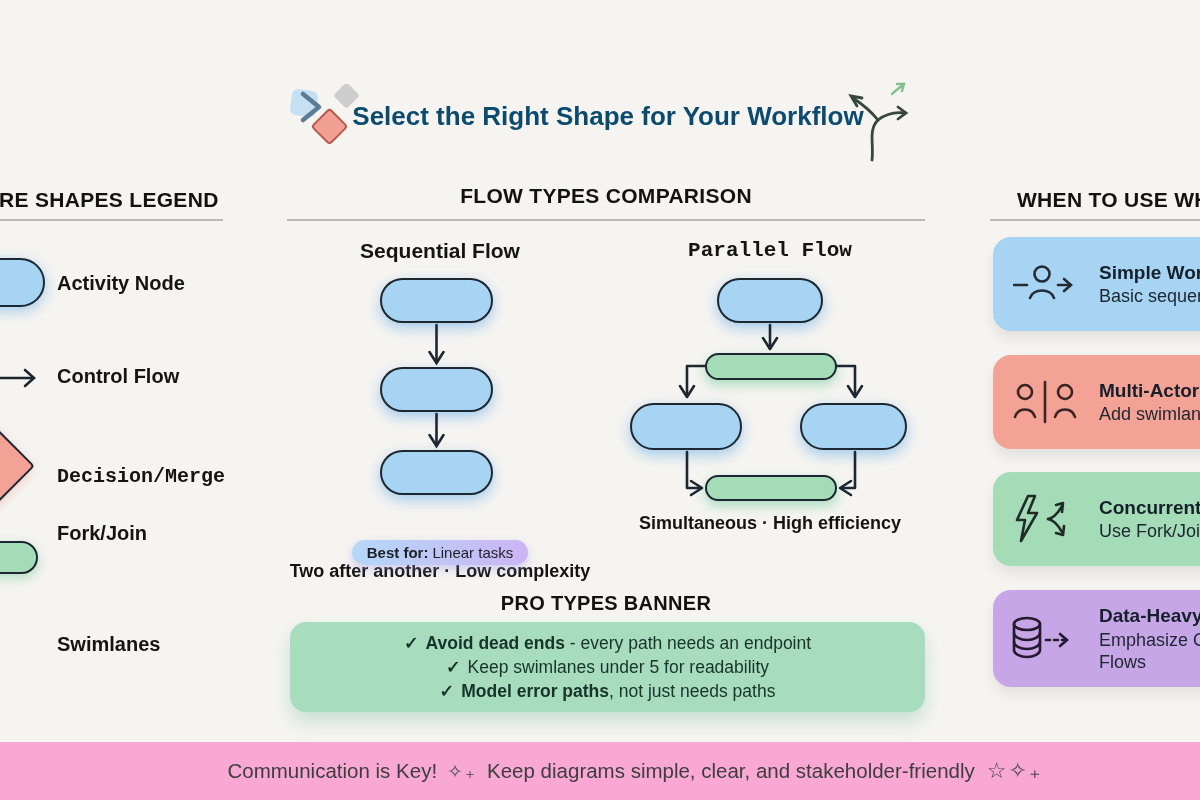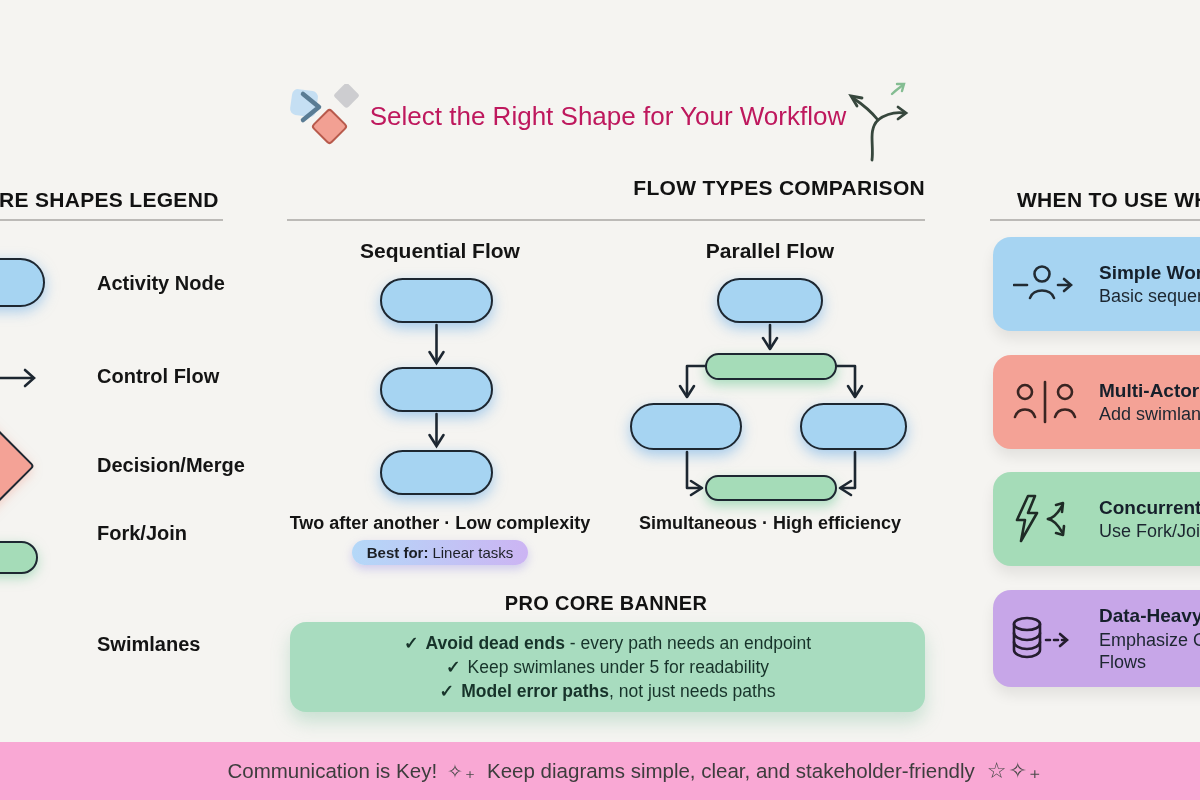--- a/index.html
+++ b/index.html
@@ -1,56 +1,56 @@
 <!DOCTYPE html>
 <html><head>
 <meta charset="utf-8">
 <style>
   html,body{margin:0;padding:0;}
   body{font-family:"Liberation Sans",sans-serif;}
   .canvas{position:relative;width:1200px;height:800px;background:#f5f4f1;overflow:hidden;color:#141414;}
 
   
   .title{position:absolute;left:0;right:0;top:36px;text-align:center;font-size:42px;font-weight:bold;letter-spacing:.5px;}
-  .subtitle{position:absolute;left:0;right:0;top:101px;text-align:center;font-size:26px;font-weight:400;color:#be185d;padding-left:16px;}
+  .subtitle{position:absolute;left:0;right:0;top:101px;text-align:center;font-size:26px;font-weight:700;color:#0c4a6e;padding-left:16px;}
   .deco{position:absolute;}
   .deco-left{left:287px;top:84px;}
   .deco-right{left:840px;top:80px;}
 
   
   .sec-h{position:absolute;font-size:21px;font-weight:bold;letter-spacing:.3px;color:#121212;white-space:nowrap;}
   .divider{position:absolute;height:2px;background:#bcbab7;}
 
   
   .legend-h{left:-33px;top:188px;}
   .legend-divider{left:0;top:219px;width:223px;}
   .shape{position:absolute;box-sizing:border-box;border:2.6px solid #1d2731;}
   .pill-blue{background:#a6d4f2;box-shadow:0 4px 14px rgba(96,168,230,.55);}
   .pill-green{background:#a5dcb8;box-shadow:0 4px 12px rgba(110,200,150,.5);}
   .lg-activity{left:-55px;top:258px;width:100px;height:49px;border-radius:25px;}
   .lg-arrow{position:absolute;left:-12px;top:365px;}
   .lg-diamond{left:-52px;top:430px;width:72px;height:72px;transform:rotate(45deg);background:#f4a296;border-radius:4px;box-shadow:0 4px 12px rgba(240,140,120,.5);}
   .lg-fork{left:-50px;top:541px;width:88px;height:33px;border-radius:17px;}
-  .lg-label{position:absolute;left:57px;font-size:20px;font-weight:bold;white-space:nowrap;margin-left:40px;}
+  .lg-label{position:absolute;left:57px;font-size:20px;font-weight:bold;white-space:nowrap;}
 
   
   .comp-h{left:287px;width:638px;text-align:center;}
   .comp-divider{left:287px;top:219px;width:638px;}
   .flow-title{position:absolute;top:239px;font-size:21px;font-weight:bold;text-align:center;}
   .seq-title{left:280px;width:320px;}
-  .par-title{left:620px;width:300px;}
+  .par-title{left:620px;width:300px;font-family:Liberation Mono, monospace;}
   .diagram{position:absolute;}
   .seq-diagram{left:280px;top:278px;width:320px;height:222px;}
   .par-diagram{left:620px;top:278px;width:300px;height:227px;}
   .node{position:absolute;box-sizing:border-box;border:2.6px solid #1d2731;border-radius:25px;}
   .node-blue{background:#a6d4f2;box-shadow:0 5px 14px rgba(96,168,230,.55);}
   .node-green{background:#a5dcb8;box-shadow:0 5px 12px rgba(110,200,150,.55);border-radius:14px;}
   .arrows{position:absolute;left:0;top:0;}
   .caption{position:absolute;top:513px;font-size:18px;font-weight:bold;text-align:center;}
-  .seq-caption{left:280px;width:320px;}
+  .seq-caption{left:280px;width:320px;margin-top:48px;}
   .par-caption{left:620px;width:300px;}
   .badge-row{position:absolute;top:540px;text-align:center;}
   .seq-badge-row{left:280px;width:320px;}
   .par-badge-row{left:620px;width:300px;}
   .badge{display:inline-block;padding:4px 15px;border-radius:14px;font-size:15px;color:#1c2026;}
   .badge b{margin-right:4px;}
   .badge-seq{background:linear-gradient(90deg,#b4d8f8,#ccb4f3);box-shadow:0 4px 10px rgba(150,140,230,.4);}
   .badge-par{background:linear-gradient(90deg,#a7dcb9,#f4a79b);box-shadow:0 4px 10px rgba(210,140,120,.4);}
 
   .protips-h{left:287px;width:638px;top:592px;text-align:center;font-size:20px;}
@@ -122,28 +122,28 @@
     <svg width="58" height="26" viewBox="0 0 58 26">
       <g fill="none" stroke="#1d2731" stroke-width="2.6" stroke-linecap="round">
         <path d="M0,13 H45"></path>
           <path d="M37,5 L46,13 L37,21"></path>
       </g>
     </svg>
   </div>
   <div class="lg-label" style="top:365px;">Control Flow</div>
 
   <div class="shape lg-diamond"></div>
-  <div class="lg-label" style="top:454px;">Decision/Merge</div>
+  <div class="lg-label" style="top:465px;font-family:Liberation Mono, monospace;">Decision/Merge</div>
 
   <div class="shape pill-green lg-fork"></div>
   <div class="lg-label" style="top:522px;">Fork/Join</div>
 
   <div class="lg-label" style="top:633px;">Swimlanes</div>
 
-  <div class="sec-h comp-h" style="top:176px;text-align:right;">FLOW TYPES COMPARISON</div>
+  <div class="sec-h comp-h" style="top:184px;">FLOW TYPES COMPARISON</div>
   <div class="divider comp-divider"></div>
 
   <div class="flow-title seq-title">Sequential Flow</div>
   <div class="flow-title par-title">Parallel Flow</div>
 
   <div class="diagram seq-diagram">
     <div class="node node-blue" style="left:100px;top:0;width:113px;height:45px;"></div>
     <div class="node node-blue" style="left:100px;top:89px;width:113px;height:45px;"></div>
     <div class="node node-blue" style="left:100px;top:172px;width:113px;height:45px;"></div>
     <svg class="arrows" width="320" height="222" viewBox="0 0 320 222">
@@ -178,21 +178,21 @@
     </svg>
   </div>
 
   <div class="caption seq-caption">Two after another · Low complexity</div>
   <div class="caption par-caption">Simultaneous · High efficiency</div>
 
   <div class="badge-row seq-badge-row">
     <span class="badge badge-seq"><b>Best for:</b><span>Linear tasks</span></span>
   </div>
 
-  <div class="sec-h protips-h">PRO CORE BANNER</div>
+  <div class="sec-h protips-h">PRO TYPES BANNER</div>
   <div class="banner">
     <div class="tip"><span class="check">✓</span><b>Avoid dead ends</b><span> - every path needs an endpoint</span></div>
     <div class="tip"><span class="check">✓</span><b></b><span>Keep swimlanes under 5 for readability</span></div>
     <div class="tip"><span class="check">✓</span><b>Model error paths</b><span>, not just needs paths</span></div>
   </div>
 
   <div class="sec-h wtu-h">WHEN TO USE WHAT</div>
   <div class="divider wtu-divider"></div>
 
   <div class="card card-1">

